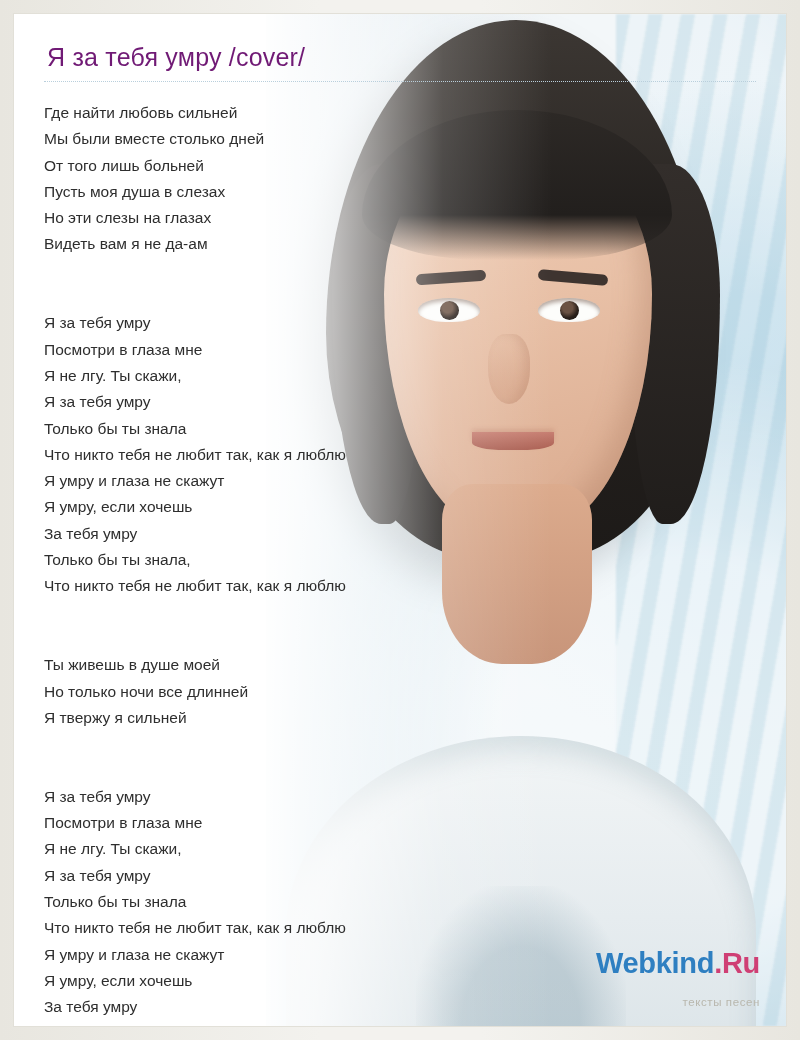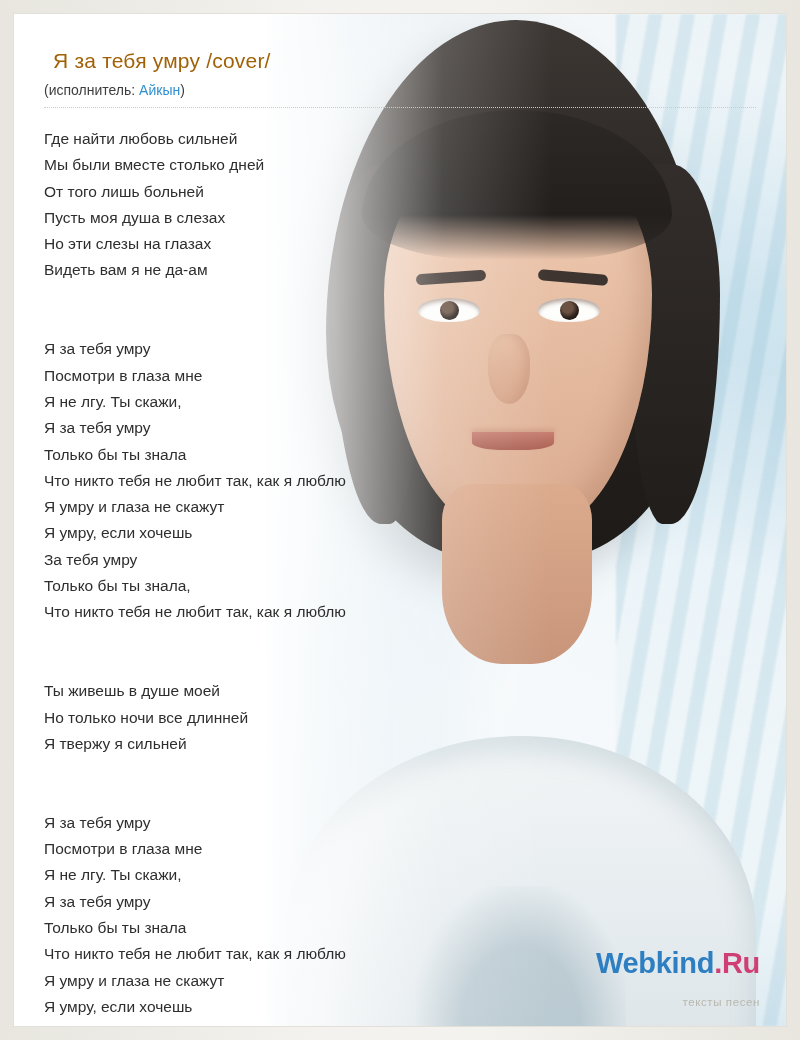--- a/index.html
+++ b/index.html
@@ -196,24 +196,24 @@
     inset: 0;
     background: linear-gradient(90deg, rgba(255,255,255,0.96) 0%, rgba(255,255,255,0.72) 12%, rgba(255,255,255,0.18) 34%, rgba(255,255,255,0) 55%);
   }
 
   
   .content {
     position: relative;
     padding: 26px 30px 0 30px;
   }
   .song-title {
-    margin: 9px;
-    font-size: 21px;
+    margin: 3px;
+    font-size: 25px;
     font-weight: normal;
-    color: #a16207;
+    color: #701a75;
     letter-spacing: .2px;
   }
   .performer {
     margin: 9px 0 0 0;
     font-size: 14px;
     color: #3d3d3d;
   }
   .performer a {
     color: #2f8fd0;
     text-decoration: none;
@@ -284,21 +284,20 @@
       <div class="mouth"></div>
       <div class="neck"></div>
       <div class="shirt"></div>
       <div class="shirt-shadow"></div>
       <div class="fade"></div>
     </div>
 
     <div class="content">
       <h1 class="song-title">Я за тебя умру /cover/</h1>
 
-      <p class="performer"><span>(исполнитель: </span><a href="#">Айкын</a><span>)</span></p>
 
       <hr class="rule">
 
       <div class="lyrics">Где найти любовь сильней
 Мы были вместе столько дней
 От того лишь больней
 Пусть моя душа в слезах
 Но эти слезы на глазах
 Видеть вам я не да-ам
 

